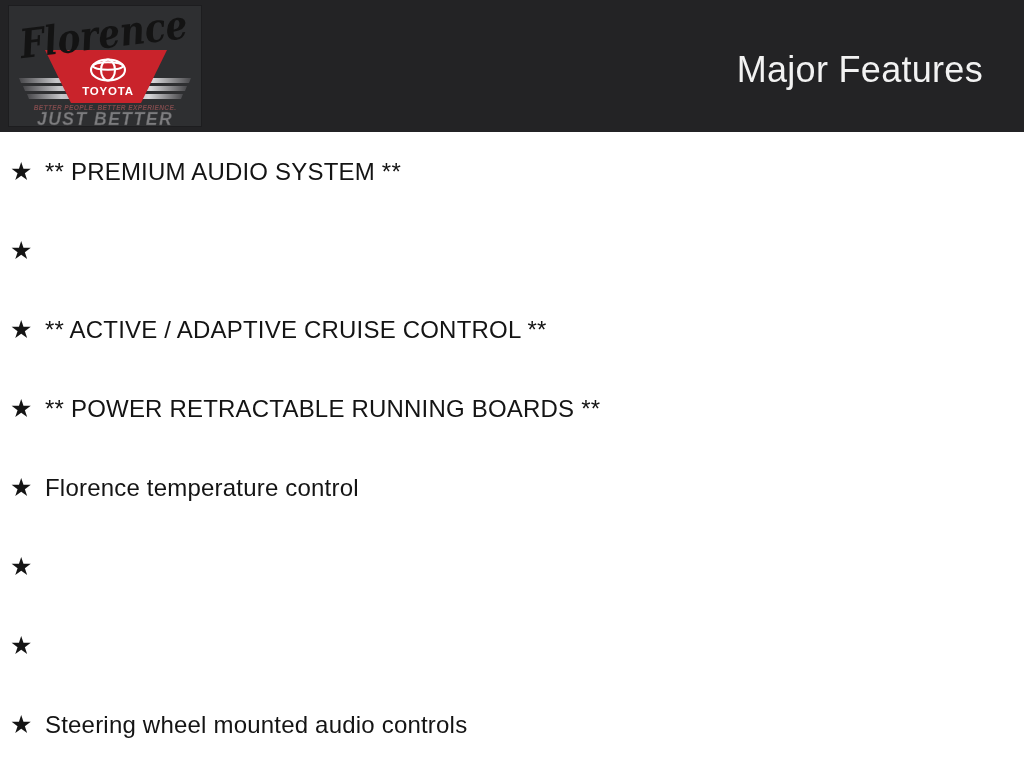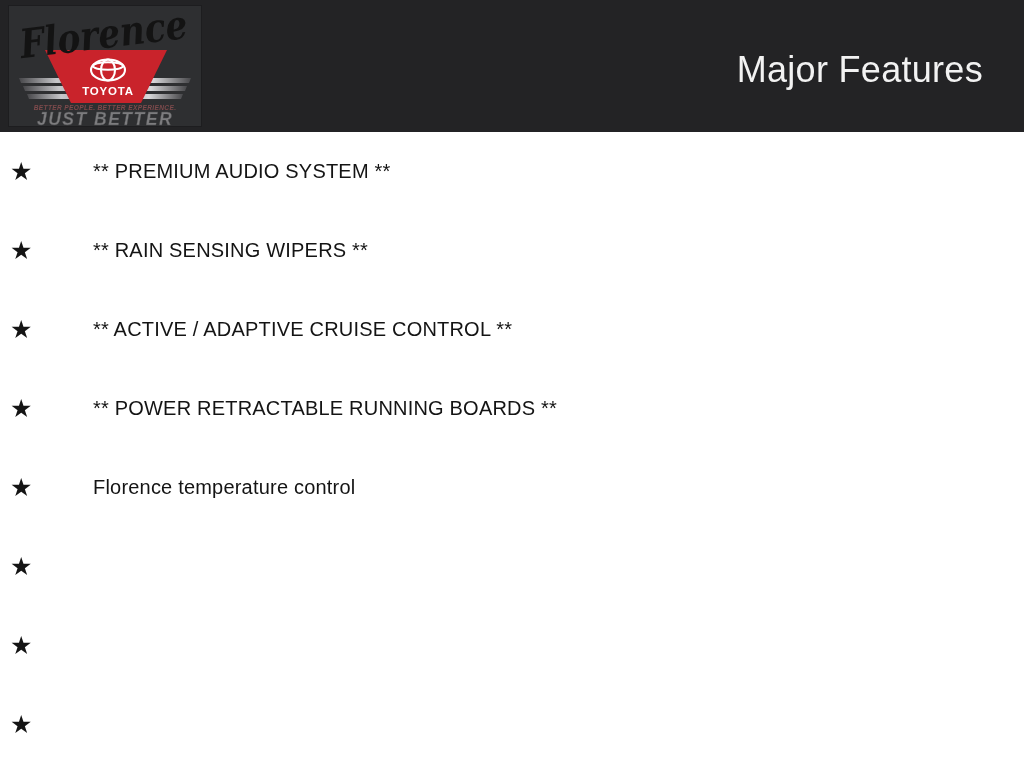--- a/index.html
+++ b/index.html
@@ -46,24 +46,23 @@
   .star {
     font-family: "DejaVu Sans", sans-serif;
     font-size: 25px;
     line-height: 1;
     width: 22px;
     text-align: left;
     margin-right: 13px;
     color: #141414;
   }
   .feature-text {
-    font-size: 20px;
+    font-size: 24px;
     letter-spacing: 0.2px;
     white-space: nowrap;
-    margin-left: 48px;
   }
 </style>
 </head>
 <body>
 
 <div class="header">
 
   <div class="logo-box">
     <svg width="192" height="120" viewBox="0 0 192 120">
       <defs>
@@ -102,21 +101,20 @@
 </div>
 
 <ul class="features-list">
   <li>
     <span class="star">★</span>
     <span class="feature-text">** PREMIUM AUDIO SYSTEM **</span>
   </li>
 
   <li>
     <span class="star">★</span>
-    <span class="feature-text">** RAIN SENSING WIPERS **</span>
   </li>
 
   <li>
     <span class="star">★</span>
     <span class="feature-text">** ACTIVE / ADAPTIVE CRUISE CONTROL **</span>
   </li>
 
   <li>
     <span class="star">★</span>
     <span class="feature-text">** POWER RETRACTABLE RUNNING BOARDS **</span>
@@ -130,14 +128,15 @@
   <li>
     <span class="star">★</span>
   </li>
 
   <li>
     <span class="star">★</span>
   </li>
 
   <li>
     <span class="star">★</span>
+    <span class="feature-text">Steering wheel mounted audio controls</span>
   </li>
 </ul>
 
 </body></html>

